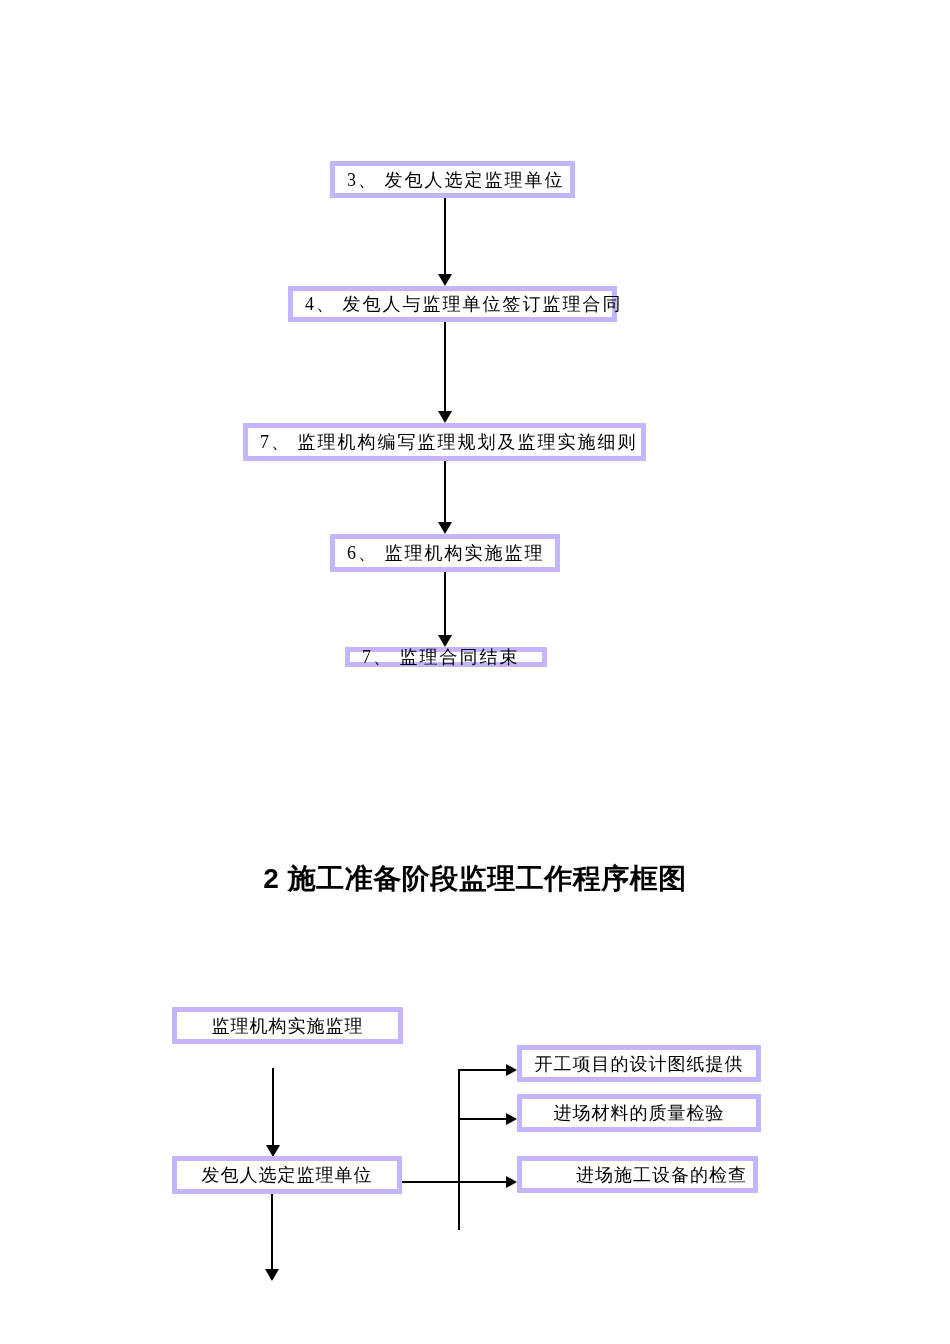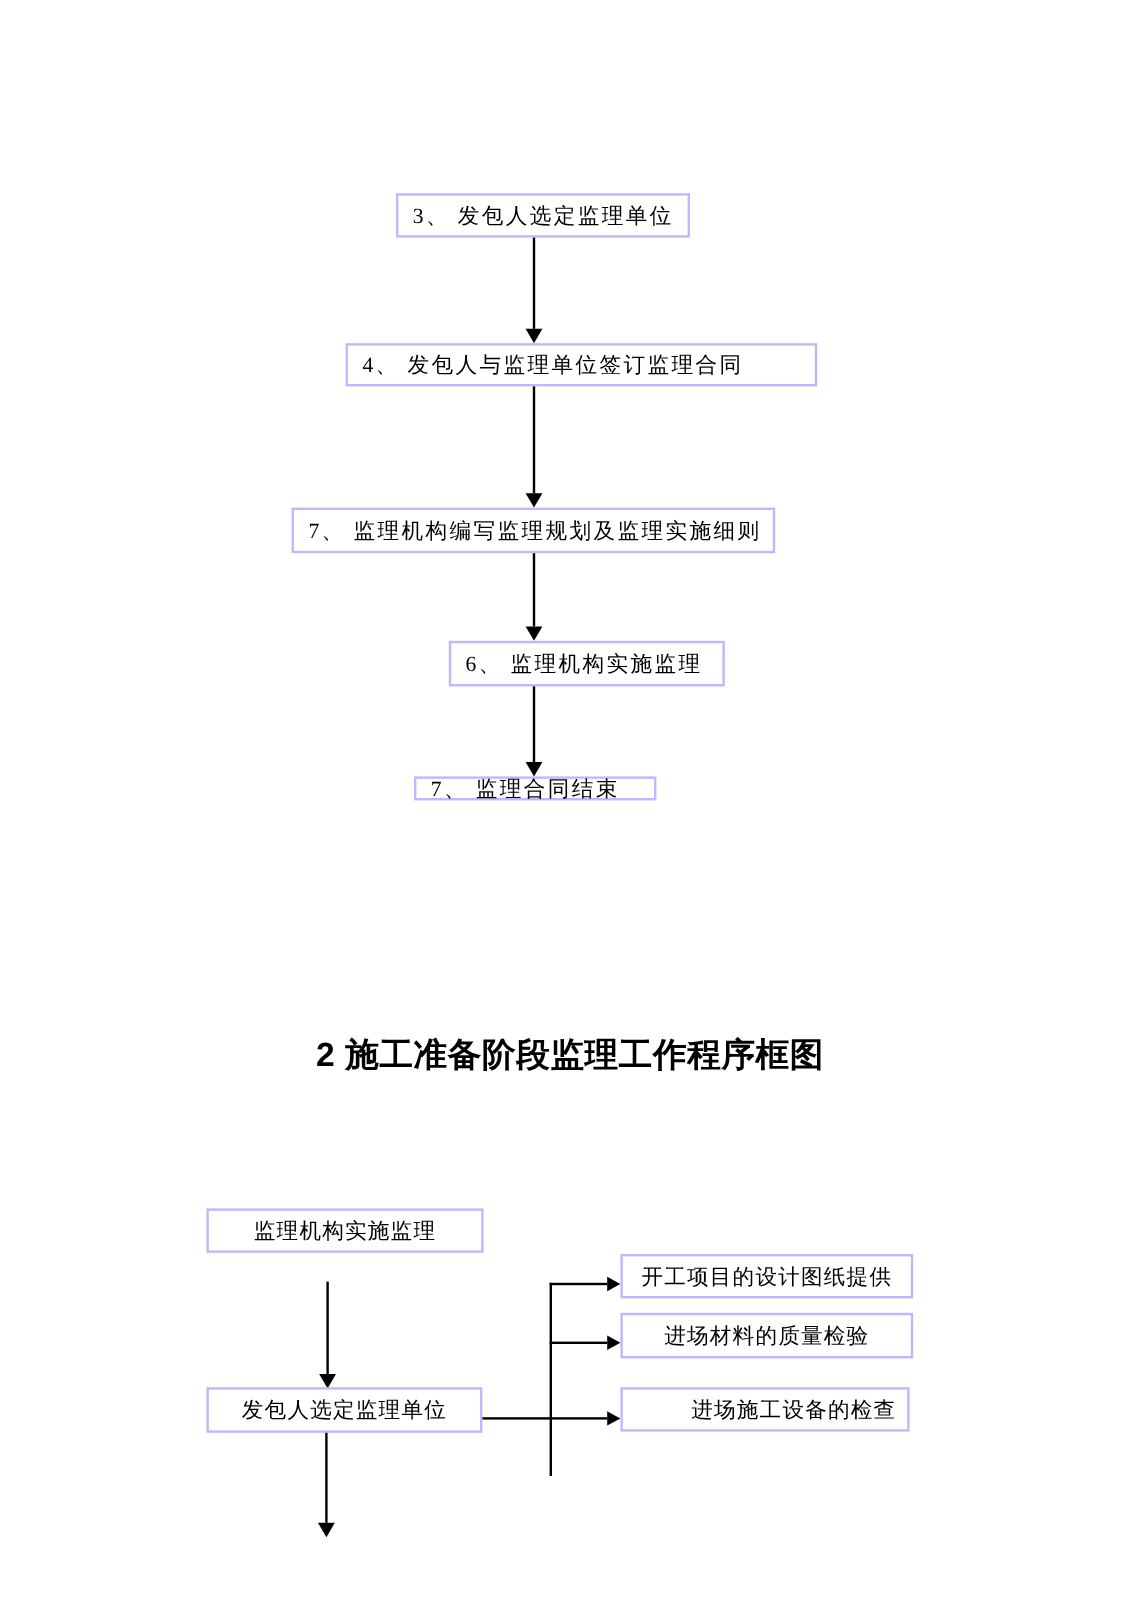--- a/index.html
+++ b/index.html
@@ -8,21 +8,21 @@
     width: 950px;
     height: 1344px;
     background: #ffffff;
     font-family: "Liberation Serif", "DejaVu Serif", serif;
     color: #000000;
     overflow: hidden;
   }
   
   .box {
     position: absolute;
-    border: 2px solid #c4b5fd;
+    border: 5px solid #c4b5fd;
     background: #ffffff;
     box-sizing: border-box;
     display: flex;
     align-items: center;
     font-size: 18px;
     letter-spacing: 2px;
     white-space: nowrap;
   }
   .box.text-left   { justify-content: flex-start; padding-left: 12px; }
   .box.text-center { justify-content: center; letter-spacing: 1px; }
@@ -69,23 +69,23 @@
     text-align: center;
     font-family: "Liberation Sans", "DejaVu Sans", sans-serif;
     font-weight: bold;
     font-size: 28px;
     letter-spacing: 0.5px;
     color: #000000;
   }
 
   
   #b3 { left: 330px; top: 161px; width: 245px; height: 37px; }
-  #b4 { left: 288px; top: 286px; width: 393px; height: 36px; font-family: Liberation Serif, serif; }
+  #b4 { left: 288px; top: 286px; width: 329px; height: 36px; font-family: Liberation Serif, serif; }
   #b5 { left: 243px; top: 423px; width: 403px; height: 38px; }
-  #b6 { left: 330px; top: 534px; width: 230px; height: 38px; margin-left: 44px; }
+  #b6 { left: 330px; top: 534px; width: 230px; height: 38px; }
   #b7 { left: 345px; top: 647px; width: 202px; height: 20px; }
   #a1 { left: 438px; top: 198px; height: 88px; }
   #a2 { left: 438px; top: 322px; height: 101px; }
   #a3 { left: 438px; top: 461px; height: 73px; }
   #a4 { left: 438px; top: 572px; height: 75px; }
 
   
   #bA  { left: 172px; top: 1007px; width: 231px; height: 37px; }
   #aA  { left: 266px; top: 1068px; height: 89px; }
   #bB  { left: 172px; top: 1156px; width: 230px; height: 38px; }

